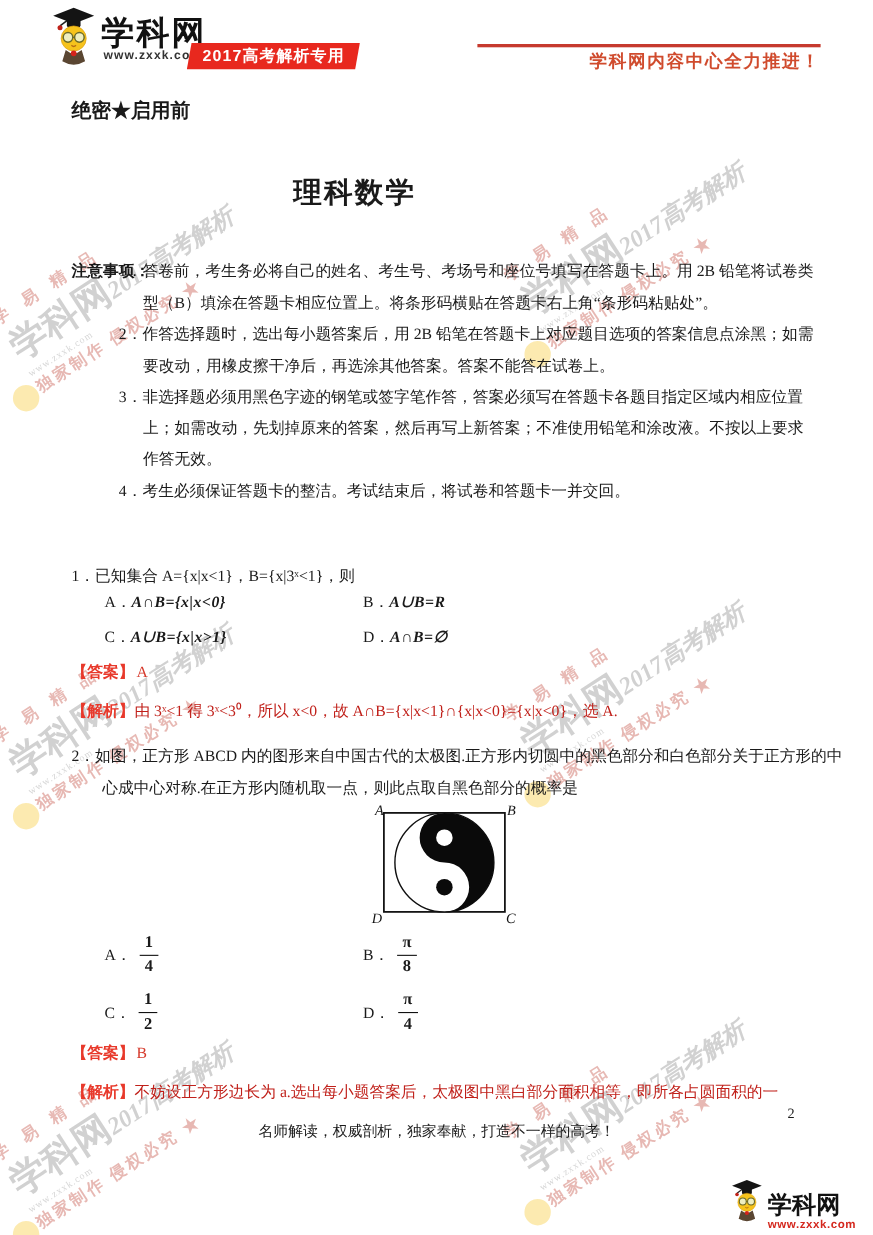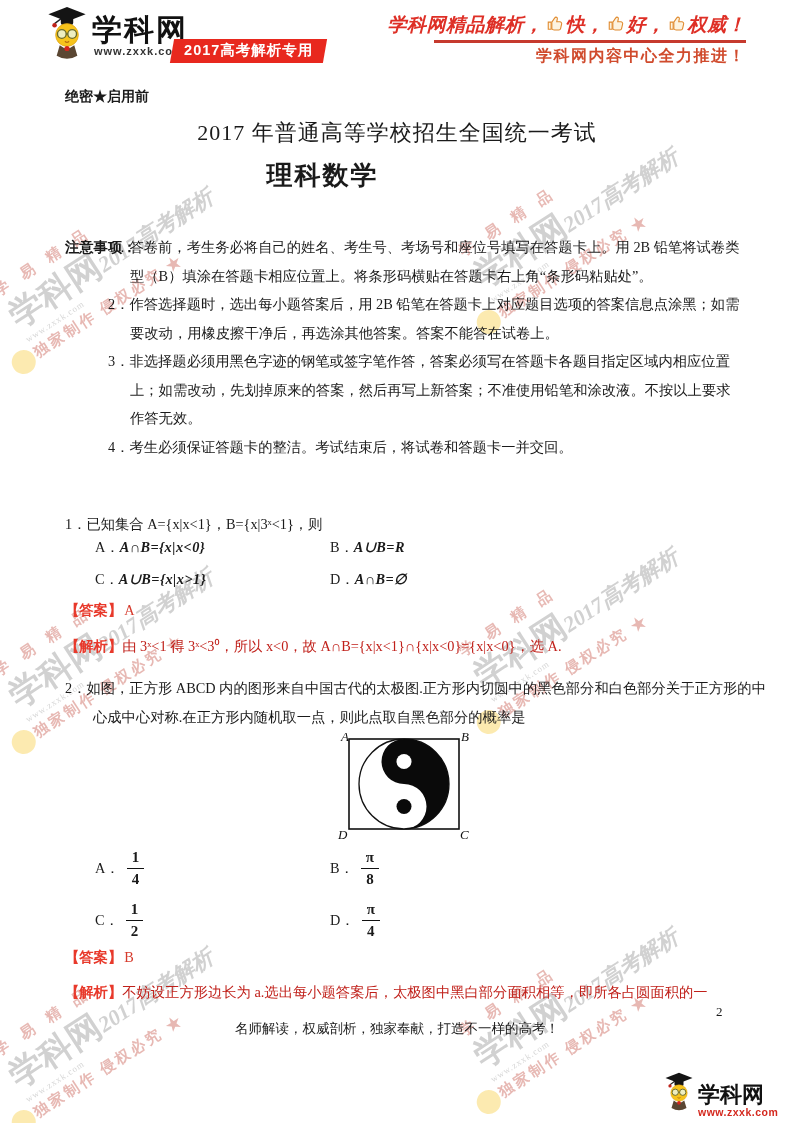--- a/index.html
+++ b/index.html
@@ -26,21 +26,21 @@
       letter-spacing:1px;}
   .banner{background:#e8281e;color:#fff;font-family:"Liberation Sans",sans-serif;
       font-weight:bold;font-size:14.5px;padding:2px 12px 3px;transform:skewX(-10deg);}
   .banner>span{display:inline-block;transform:skewX(10deg);letter-spacing:1px;}
   .callig{display:flex;align-items:center;justify-content:flex-end;gap:2px;width:312px;
       color:#de2f26;font-weight:bold;font-style:italic;font-size:19px;letter-spacing:.5px;white-space:nowrap;}
   .callig-underline{height:2.5px;background:#c63a2e;}
   .sub-slogan{width:312px;text-align:right;color:#d04b2d;font-weight:bold;font-size:16px;letter-spacing:1.5px;}
 
   
-  .classification{font-weight:bold;font-size:14px;}
+  .classification{font-weight:bold;font-size:18px;}
   .doc-title{width:794px;text-align:center;font-size:22px;letter-spacing:1px;}
   .doc-subtitle{width:645px;text-align:center;font-size:26px;font-weight:bold;letter-spacing:2px;}
   .bodytext{font-size:14.3px;line-height:28.5px;}
   .notice-items{width:632px;}
   .notice-item{padding-left:22px;text-indent:-22px;}
   .section-heading{width:678px;font-weight:bold;padding-left:28px;text-indent:-28px;}
   .stem{width:678px;padding-left:28px;text-indent:-28px;}
   .opt{font-size:14.3px;white-space:nowrap;}
   .opt .formula{font-weight:bold;font-style:italic;letter-spacing:.5px;}
   .ans-line{font-size:14.3px;}
@@ -115,43 +115,24 @@
       <path d="M19,27 h2" stroke="#6b6b2a" stroke-width="1.2"></path>
       <path d="M18,34 q2,2 4,0" stroke="#b86e12" stroke-width="1.2" fill="none"></path>
       <path d="M13,38 q7,6 14,0 l3,10 q-10,6 -20,0 z" fill="#5a4632"></path>
       <circle cx="20" cy="41" r="2.5" fill="#d3231c"></circle>
     </svg>
   </div>
   <div class="abs site-name" style="left:92px;top:10px;">学科网</div>
   <div class="abs site-url" style="left:94px;top:45px;">www.zxxk.com</div>
   <div class="abs banner" style="left:172px;top:39px;"><span>2017高考解析专用</span></div>
 
-  <div class="abs callig" style="left:434px;top:12px;">
-    <span>学科网精品解析，</span>
-    <span><svg width="18" height="18" viewBox="0 0 20 20">
-          <path d="M2.5,9 h3.2 v8 H2.5 z" fill="#fdf3e0" stroke="#e08a2e" stroke-width="1.2"></path>
-          <path d="M6.5,16.5 l1.2,0.9 c0.4,0.3 0.9,0.4 1.4,0.4 h5.2 c0.9,0 1.7,-0.6 1.9,-1.5 l1.2,-5.2 c0.3,-1.2 -0.7,-2.4 -1.9,-2.4 h-3.6 l0.7,-3.3 c0.2,-1 -0.5,-1.9 -1.5,-1.9 c-0.6,0 -1.1,0.3 -1.4,0.8 L6.5,9 z" fill="#fdf3e0" stroke="#e08a2e" stroke-width="1.2"></path>
-        </svg></span>
-    <span>快，</span>
-    <span><svg width="18" height="18" viewBox="0 0 20 20">
-          <path d="M2.5,9 h3.2 v8 H2.5 z" fill="#fdf3e0" stroke="#e08a2e" stroke-width="1.2"></path>
-          <path d="M6.5,16.5 l1.2,0.9 c0.4,0.3 0.9,0.4 1.4,0.4 h5.2 c0.9,0 1.7,-0.6 1.9,-1.5 l1.2,-5.2 c0.3,-1.2 -0.7,-2.4 -1.9,-2.4 h-3.6 l0.7,-3.3 c0.2,-1 -0.5,-1.9 -1.5,-1.9 c-0.6,0 -1.1,0.3 -1.4,0.8 L6.5,9 z" fill="#fdf3e0" stroke="#e08a2e" stroke-width="1.2"></path>
-        </svg></span>
-    <span>好，</span>
-    <span><svg width="18" height="18" viewBox="0 0 20 20">
-          <path d="M2.5,9 h3.2 v8 H2.5 z" fill="#fdf3e0" stroke="#e08a2e" stroke-width="1.2"></path>
-          <path d="M6.5,16.5 l1.2,0.9 c0.4,0.3 0.9,0.4 1.4,0.4 h5.2 c0.9,0 1.7,-0.6 1.9,-1.5 l1.2,-5.2 c0.3,-1.2 -0.7,-2.4 -1.9,-2.4 h-3.6 l0.7,-3.3 c0.2,-1 -0.5,-1.9 -1.5,-1.9 c-0.6,0 -1.1,0.3 -1.4,0.8 L6.5,9 z" fill="#fdf3e0" stroke="#e08a2e" stroke-width="1.2"></path>
-        </svg></span>
-    <span>权威！</span>
-  </div>
   <div class="abs callig-underline" style="left:434px;top:40px;width:312px;"></div>
   <div class="abs sub-slogan" style="left:434px;top:46px;">学科网内容中心全力推进！</div>
 
   <div class="abs classification" style="left:65px;top:88px;">绝密★启用前</div>
-  <div class="abs doc-title" style="left:0;top:118px;">2017 年普通高等学校招生全国统一考试</div>
   <div class="abs doc-subtitle" style="left:0;top:158px;">理科数学</div>
 
   <div class="abs bodytext" style="left:65px;top:233px;font-weight:bold;">注意事项：</div>
   <div class="abs bodytext notice-items" style="left:108px;top:233px;">
     <div class="notice-item"><span>1．</span><span>答卷前，考生务必将自己的姓名、考生号、考场号和座位号填写在答题卡上。用 2B 铅笔将试卷类型（B）填涂在答题卡相应位置上。将条形码横贴在答题卡右上角“条形码粘贴处”。</span></div>
     <div class="notice-item"><span>2．</span><span>作答选择题时，选出每小题答案后，用 2B 铅笔在答题卡上对应题目选项的答案信息点涂黑；如需要改动，用橡皮擦干净后，再选涂其他答案。答案不能答在试卷上。</span></div>
     <div class="notice-item"><span>3．</span><span>非选择题必须用黑色字迹的钢笔或签字笔作答，答案必须写在答题卡各题目指定区域内相应位置上；如需改动，先划掉原来的答案，然后再写上新答案；不准使用铅笔和涂改液。不按以上要求作答无效。</span></div>
     <div class="notice-item"><span>4．</span><span>考生必须保证答题卡的整洁。考试结束后，将试卷和答题卡一并交回。</span></div>
   </div>
 

